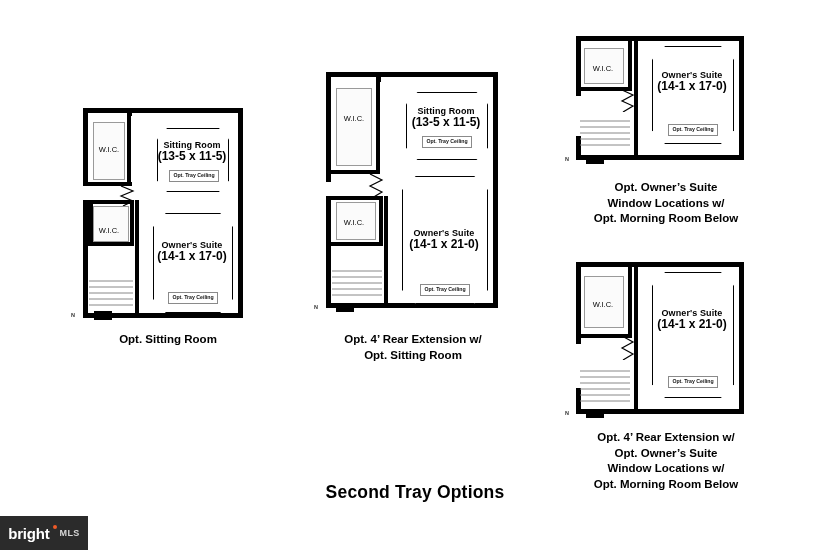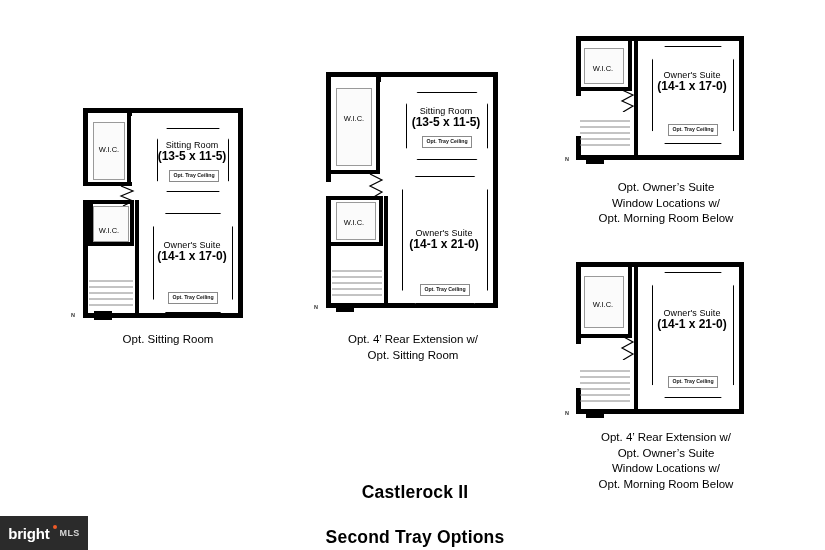--- a/index.html
+++ b/index.html
@@ -26,21 +26,21 @@
   }
   .room-label {
     position: absolute;
     text-align: center;
     line-height: 1.12;
     color: #000;
     white-space: nowrap;
   }
   .room-name {
     font-size: 9px;
-    font-weight: normal;
+    font-weight: bold;
     letter-spacing: .1px;
   }
   .room-dim {
     font-size: 12px;
     font-weight: bold;
   }
   .wic-label {
     position: absolute;
     font-size: 7.5px;
     font-weight: normal;
@@ -77,21 +77,21 @@
     position: absolute;
     background: #ffffff;
     border: 1.6px solid #000000;
   }
 
   
   .caption {
     position: absolute;
     text-align: center;
     font-size: 11.5px;
-    font-weight: normal;
+    font-weight: bold;
     line-height: 1.35;
     white-space: pre-line;
     color: #000;
   }
 
   
   .main-title {
     position: absolute;
     text-align: center;
     font-size: 17.5px;
@@ -319,21 +319,20 @@
 
   <div class="northlbl" style="left:-7px; top:152px;">N</div>
   <div class="blackblock" style="left:14px; top:151px; width:18px; height:9px;"></div>
 </div>
 <div class="caption" style="left:566px; top:430px; width:200px;">Opt. 4’ Rear Extension w/
 Opt. Owner’s Suite
 Window Locations w/
 Opt. Morning Room Below</div>
 
 <div class="main-title" style="left:270px; top:458px; width:290px;">
-  <div>Castlerock II</div>
   <div>Second Tray Options</div>
 </div>
 
 <div class="logo">
   <span class="logo-bright">bright</span>
   <span class="logo-dot"></span>
   <span class="logo-mls">MLS</span>
 </div>
 
 </body></html>

